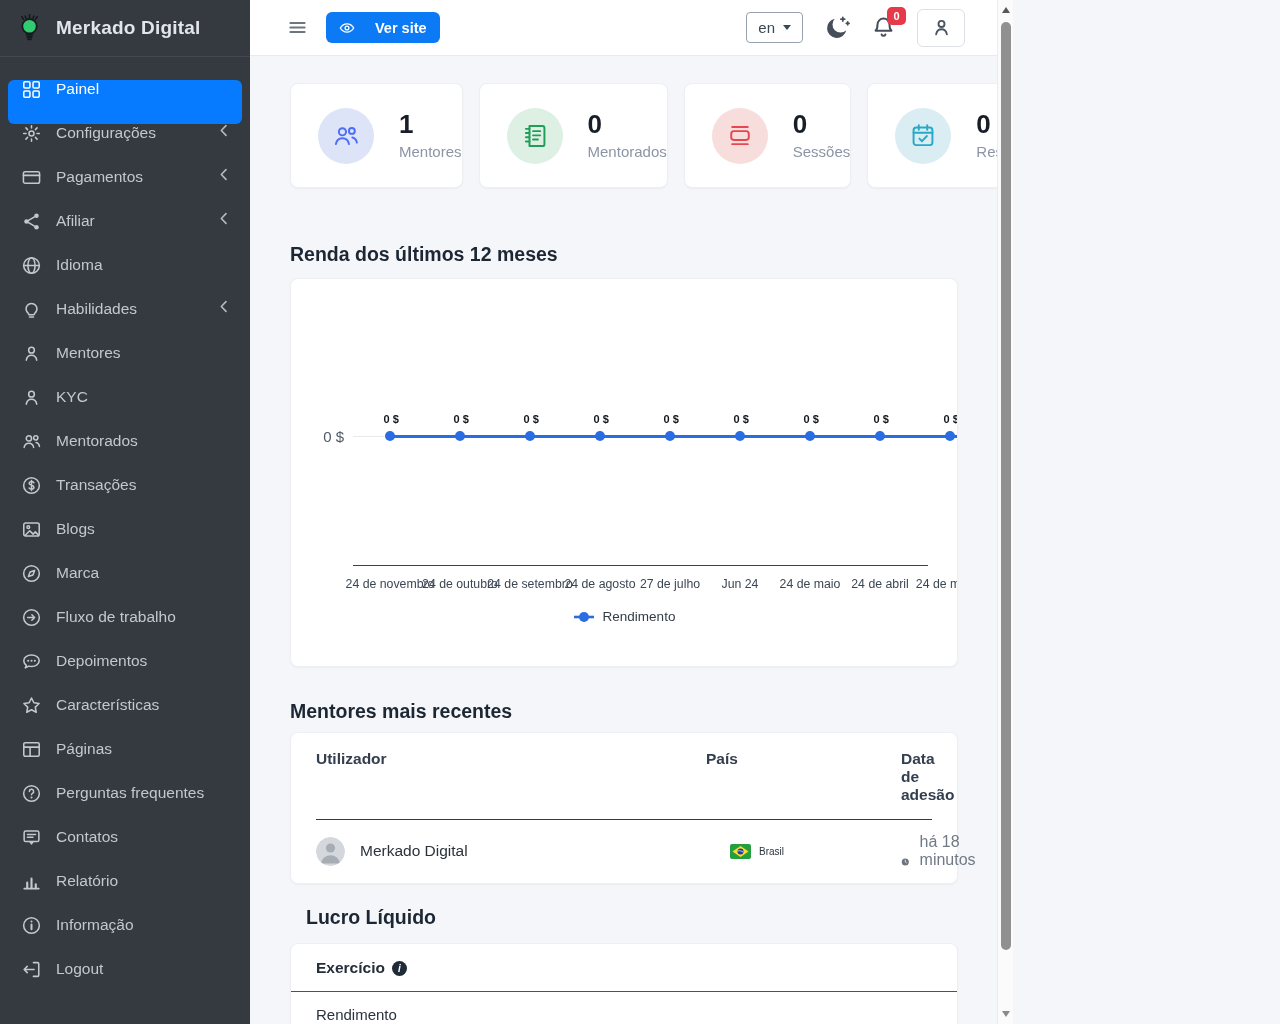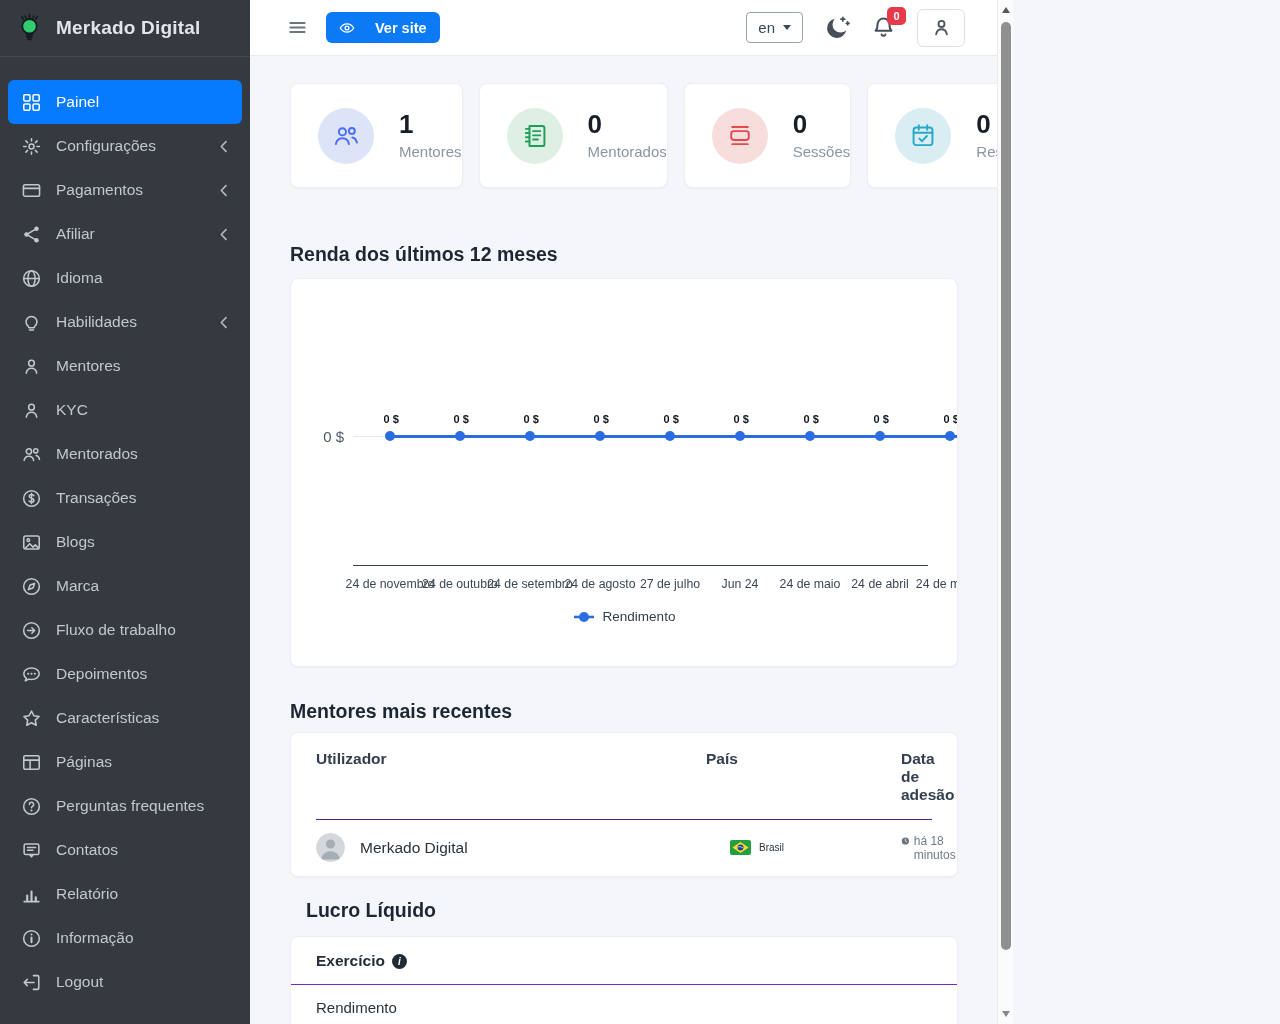--- a/index.html
+++ b/index.html
@@ -5,21 +5,21 @@
   * { margin:0; padding:0; box-sizing:border-box; }
   html,body { width:1280px; height:1024px; overflow:hidden; }
   body { font-family:"Liberation Sans", sans-serif; background:#f4f6f9; }
   .app { position:relative; width:1013px; height:1024px; display:flex; overflow:hidden; }
 
   
   .sidebar { width:250px; flex-shrink:0; background:#343a40; height:100%; overflow:hidden; }
   .brand { height:57px; display:flex; align-items:center; gap:12px; padding:0 15px; border-bottom:1px solid rgba(255,255,255,.08); }
   .brand-title { font-size:19px; font-weight:700; color:#e2e6ea; letter-spacing:.2px; }
   .nav { padding:23px 8px 8px; }
-  .nav-item { height:44px; display:flex; align-items:center; gap:15px; padding:0 14px; color:#c2c7d0; font-size:15.5px; border-radius:6px; cursor:pointer; }
+  .nav-item { height:44px; display:flex; gap:15px; padding:0 14px; color:#c2c7d0; font-size:15.5px; border-radius:6px; cursor:pointer; }
   .nav-item .nicon { width:19px; height:19px; display:flex; align-items:center; justify-content:center; flex-shrink:0; }
   .nav-item.active { background:#077bff; color:#fff; }
   .nav-item .chev { margin-left:auto; display:flex; opacity:.9; }
 
   
   .main { flex:1; display:flex; flex-direction:column; margin-right:16px; min-width:0; }
   .topbar { height:56px; background:#fff; border-bottom:1px solid #e7eaee; display:flex; align-items:center; padding:0 32px 0 38px; flex-shrink:0; }
   .hamburger { color:#6d7680; display:flex; cursor:pointer; }
   .btn-view { margin-left:19px; display:flex; align-items:center; gap:20px; background:#0d7af5; color:#fff; border:none; border-radius:6px; height:31px; padding:0 13px; font-size:14.5px; font-weight:600; font-family:inherit; cursor:pointer; }
   .topbar-right { margin-left:auto; display:flex; align-items:center; gap:22px; }
@@ -57,21 +57,21 @@
   .legend-text { font-size:13.5px; color:#343c46; }
 
   
   .table-card { padding:0 25px; }
   .t-head { display:grid; grid-template-columns:390px 195px 1fr; padding:17px 0 15px; border-bottom:1px solid #4c1d95; }
   .t-head > div { font-weight:700; font-size:15.5px; color:#333e4e; }
   .t-row { display:grid; grid-template-columns:390px 195px 1fr; align-items:center; padding:13px 0 14px; }
   .user-cell { display:flex; align-items:center; gap:15px; font-size:15.5px; color:#2a323c; }
   .avatar { width:29px; height:29px; border-radius:50%; overflow:hidden; flex-shrink:0; }
   .country-cell { display:flex; align-items:center; gap:8px; font-size:10px; color:#2a323c;margin-left:24px; }
-  .joined-cell { display:flex; align-items:flex-start; gap:4px; font-size:12px; color:#707a86; }
+  .joined-cell { display:flex; align-items:flex-end; gap:10px; font-size:16px; color:#707a86; }
 
   
   .p-head { padding:15px 25px 14px; font-weight:700; font-size:15.5px; color:#252e38; border-bottom:1px solid #6d28d9; display:flex; align-items:center; gap:7px; }
   .info-dot { width:15px; height:15px; border-radius:50%; background:#212b36; color:#fff; font-size:10px; font-weight:700; display:flex; align-items:center; justify-content:center; font-style:italic; }
   .p-row { padding:14px 25px 15px; font-size:15px; color:#2a323c; }
 
   
   .scrollbar { position:absolute; right:0; top:0; bottom:0; width:16px; background:#fbfbfb; border-left:1px solid #ececec; }
   .sb-up { position:absolute; top:7px; left:4px; width:0; height:0; border-left:4px solid transparent; border-right:4px solid transparent; border-bottom:6px solid #585858; cursor:pointer; }
   .sb-down { position:absolute; bottom:7px; left:4px; width:0; height:0; border-left:4px solid transparent; border-right:4px solid transparent; border-top:6px solid #8a8a8a; cursor:pointer; }

